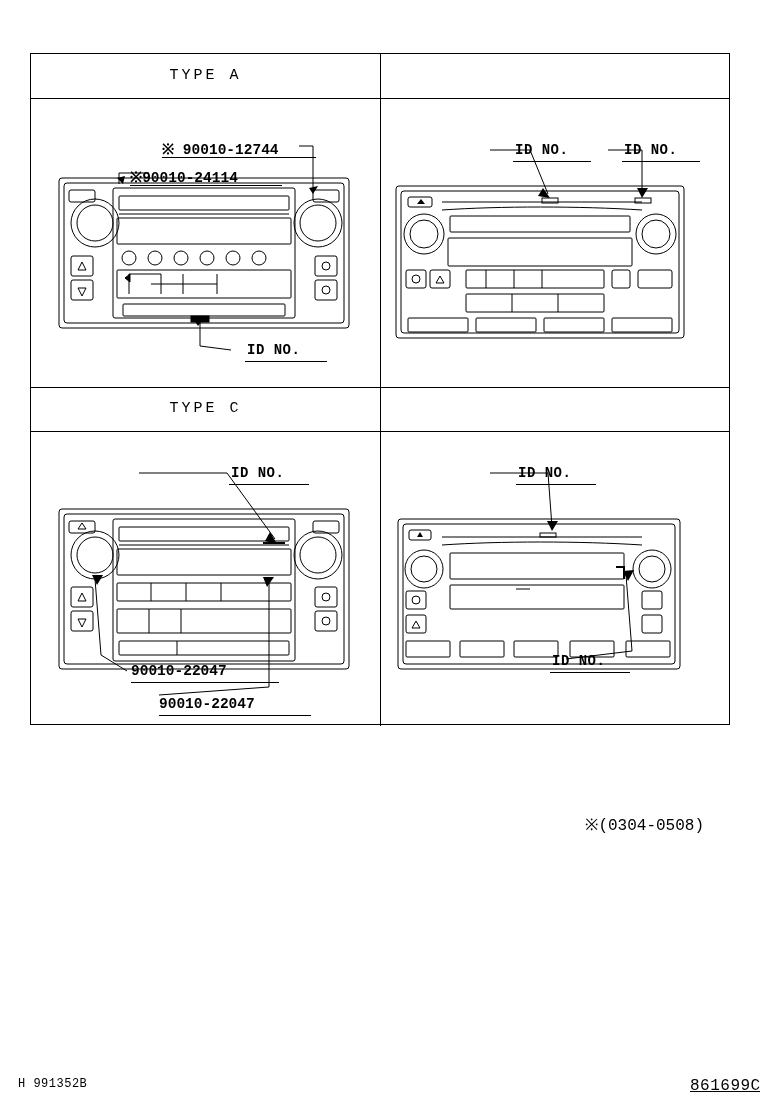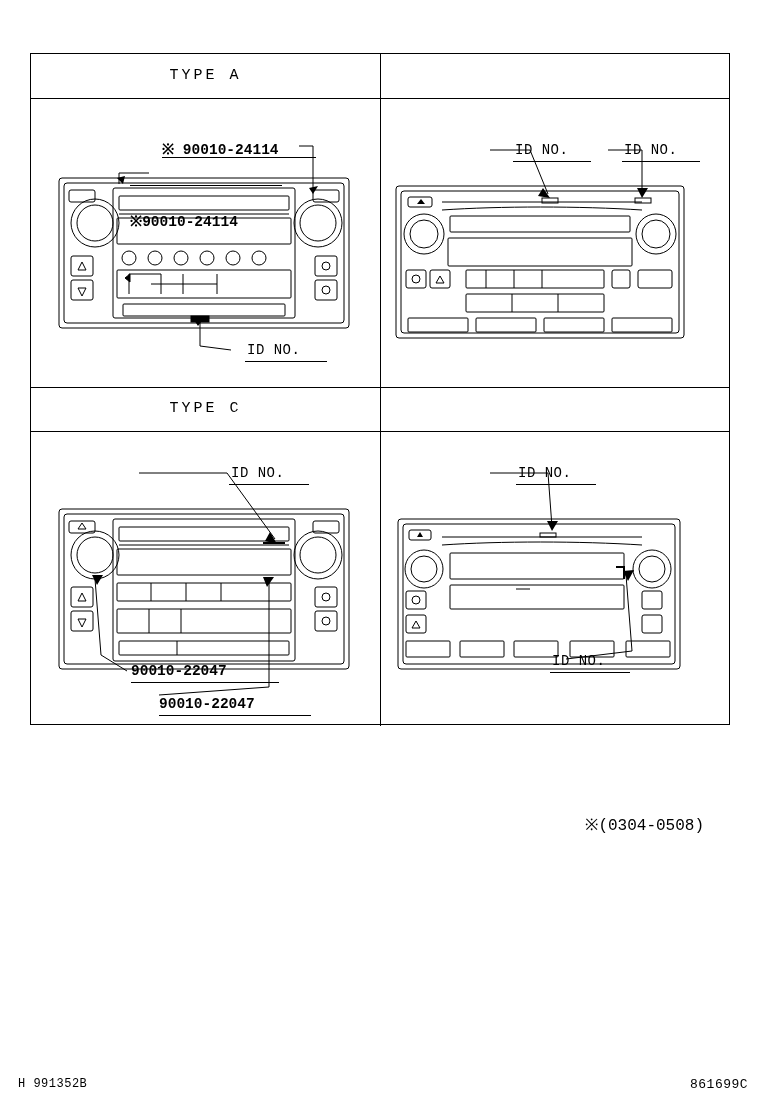--- a/index.html
+++ b/index.html
@@ -77,20 +77,21 @@
   }
   .q-a { left: 0; top: 44px; width: 349px; height: 289px; }
   .q-b { left: 349px; top: 44px; width: 349px; height: 289px; }
   .q-c { left: 0; top: 377px; width: 349px; height: 294px; }
   .q-d { left: 349px; top: 377px; width: 349px; height: 294px; }
 
   .lbl {
     position: absolute;
     font-family: "Liberation Mono", monospace;
     white-space: nowrap;
+    font-weight: bold;
   }
   .lbl-bold {
     font-weight: bold;
     font-size: 14.5px;
     letter-spacing: 0px;
   }
   .lbl-idno {
     font-size: 14px;
     letter-spacing: 0.5px;
   }
@@ -115,22 +116,23 @@
     position: absolute;
     left: 18px;
     top: 1077px;
     font-size: 12px;
     letter-spacing: 0.5px;
   }
   .foot-right {
     position: absolute;
     left: 690px;
     top: 1077px;
-    font-size: 13px;
+    font-size: 16px;
     letter-spacing: 0.5px;
+    text-decoration: underline;
   }
 </style>
 </head>
 <body>
 
 <div class="page">
 
   <div class="grid">
     <div class="vdiv"></div>
     <div class="hdiv-head-a"></div>
@@ -193,23 +195,23 @@
 
         <g fill="none" stroke="#000" stroke-width="1">
           <path d="M118 75 L88 75 L88 86"></path>
           <path d="M92 86 L86 80 L94 78 Z" fill="#000" stroke="none"></path>
           <path d="M268 48 L282 48 L282 90"></path>
           <path d="M278 90 L282 96 L287 88 Z" fill="#000" stroke="none"></path>
           <path d="M169 224 L169 248 L200 252"></path>
           <path d="M167 228 L163 222 L173 220 Z" fill="#000" stroke="none"></path>
         </g>
       </svg>
-      <div class="lbl lbl-bold" style="left:131px; top:40px;">※ 90010-24114</div>
+      <div class="lbl lbl-bold" style="left:131px; top:40px;">※ 90010-12744</div>
       <div class="underline" style="left:131px; top:59px; width:154px;"></div>
-      <div class="lbl lbl-bold" style="left:99px; top:68px;margin-top:44px;">※90010-24114</div>
+      <div class="lbl lbl-bold" style="left:99px; top:68px;">※90010-24114</div>
       <div class="underline" style="left:99px; top:87px; width:152px;"></div>
       <div class="lbl lbl-idno" style="left:216px; top:244px;">ID NO.</div>
       <div class="underline" style="left:214px; top:263px; width:82px;"></div>
     </div>
 
     <div class="quad q-b">
       <svg class="ovl" width="349" height="289">
         <g fill="none" stroke="#000" stroke-width="1">
           <rect x="16" y="88" width="288" height="152" rx="3"></rect>
           <rect x="21" y="93" width="278" height="142" rx="3"></rect>

